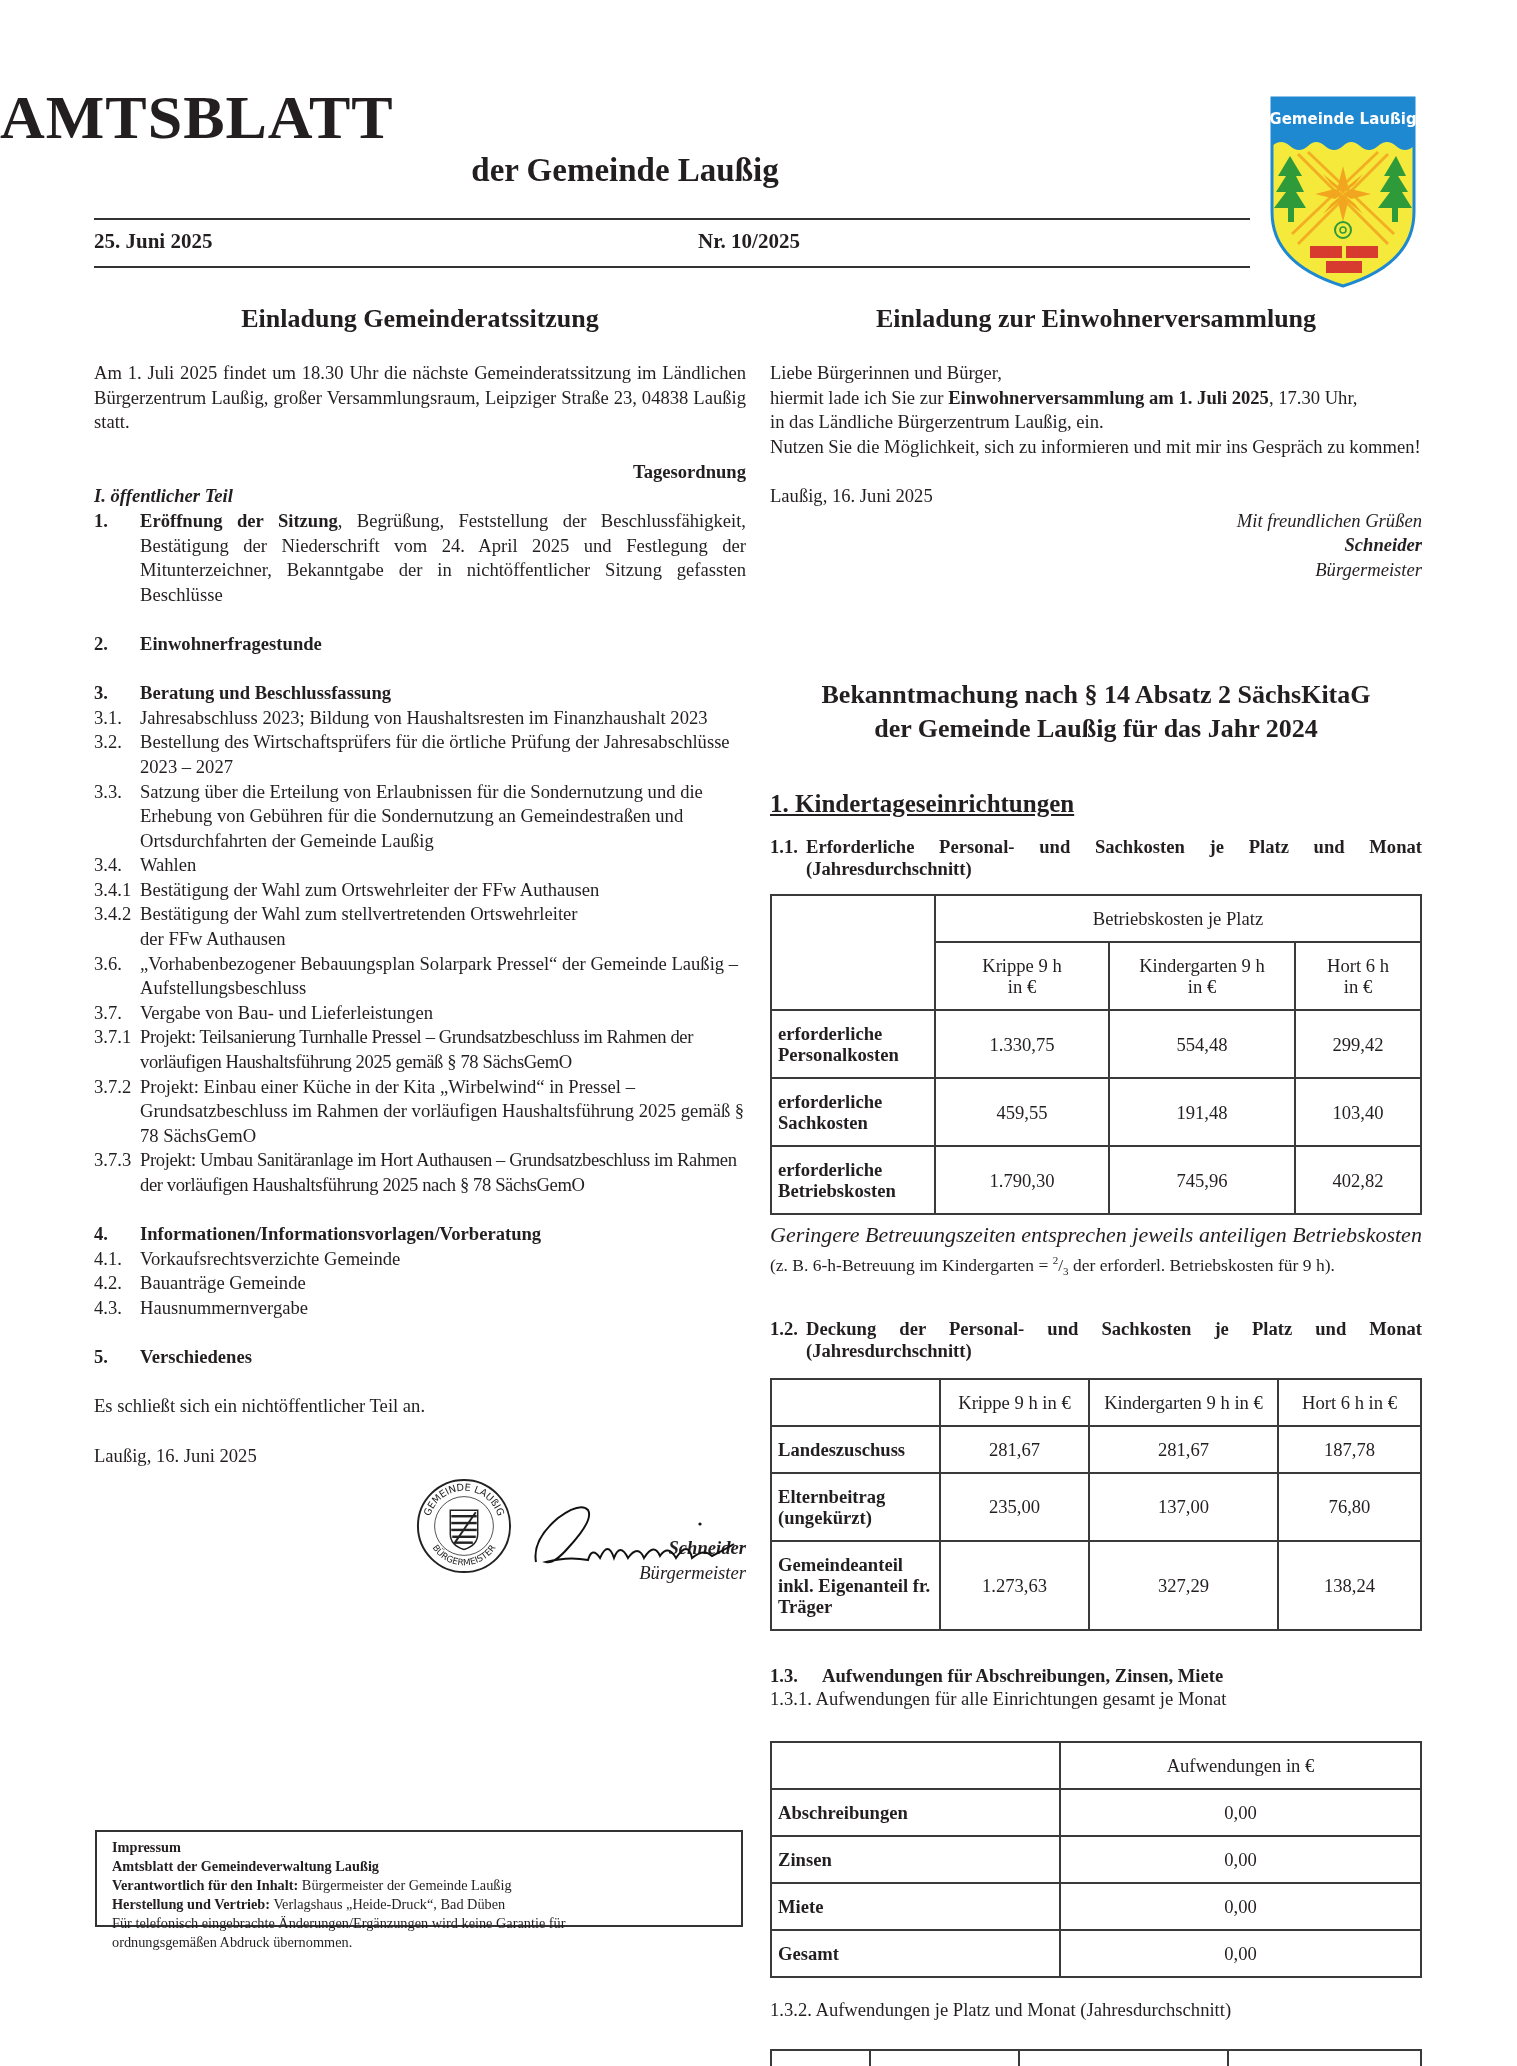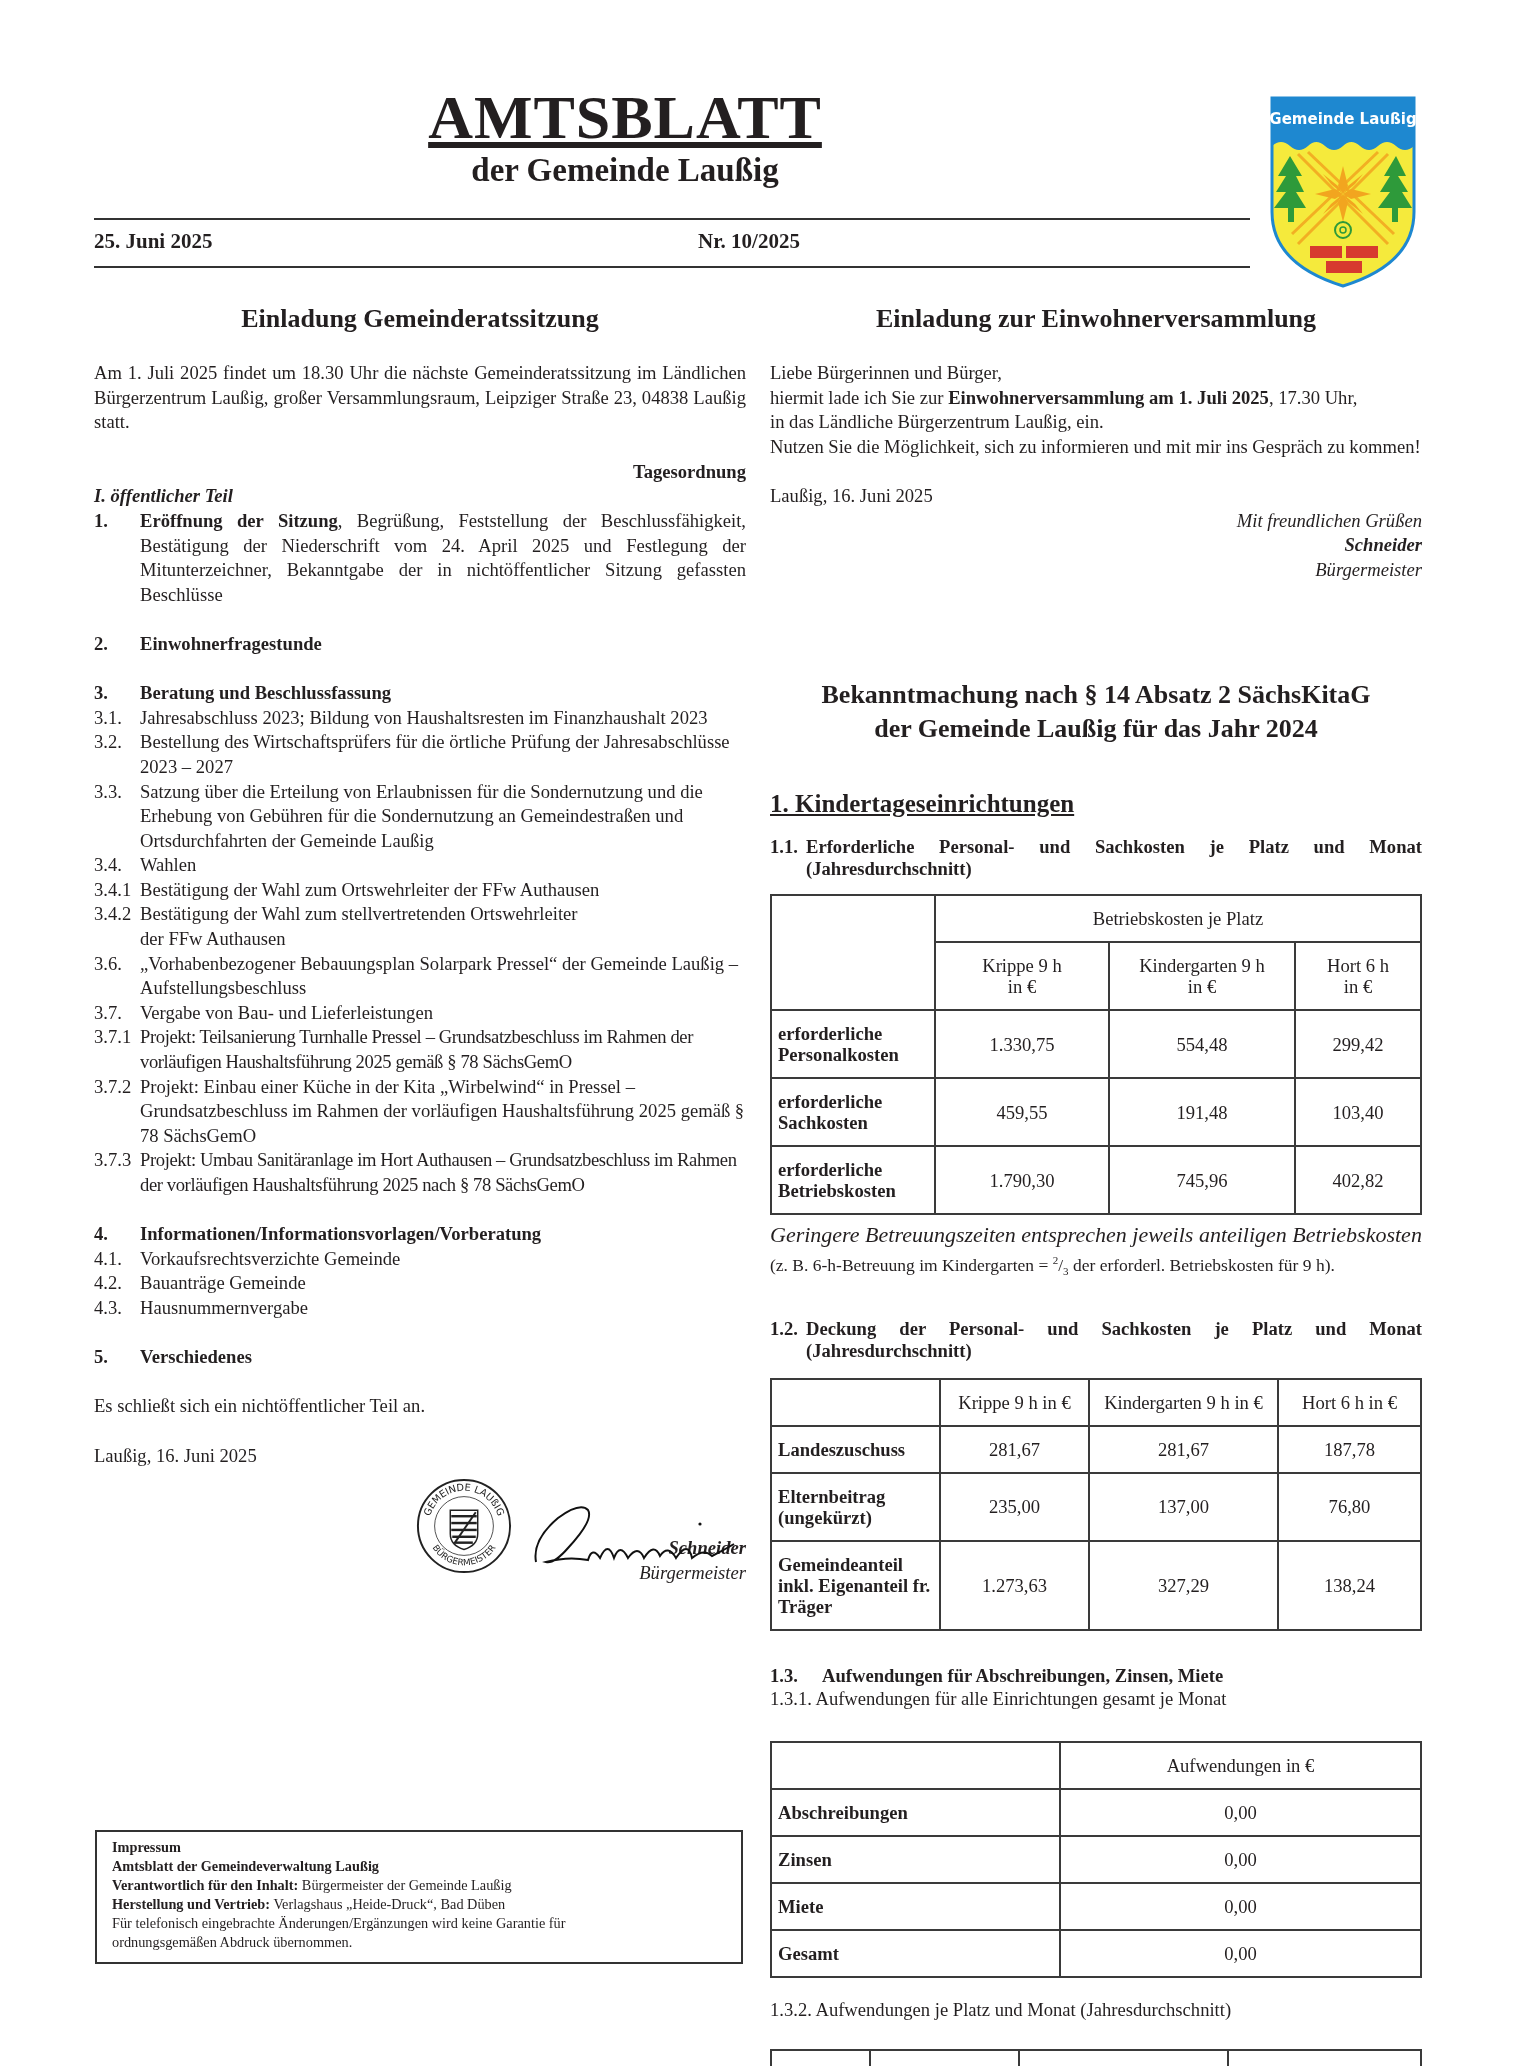--- a/index.html
+++ b/index.html
@@ -1,20 +1,20 @@
 <!DOCTYPE html>
 <html><head>
 <meta charset="utf-8">
 <style>
   html, body { margin:0; padding:0; background:#fff; }
   body { width:1517px; height:2066px; position:relative; overflow:hidden;
          font-family:"Liberation Serif", "DejaVu Serif", serif; color:#231f20; }
   .abs { position:absolute; }
-  .masthead-title { left:0; width:1250px; top:82px; text-align:center;
-        font-size:62px; font-weight:bold; letter-spacing:1px; line-height:70px;text-decoration:underline; }
+  .masthead-title { left:0; width:1250px; top:82px; 
+        font-size:62px; font-weight:bold; letter-spacing:1px; line-height:70px; }
   .masthead-sub { left:0; width:1250px; top:150px; text-align:center;
         font-size:33px; font-weight:bold; line-height:40px; }
   .rule { left:94px; width:1156px; height:0; border-top:2.5px solid #333; }
   .issue-date { left:94px; top:229px; font-size:21px; font-weight:bold; }
   .issue-nr { left:698px; top:229px; font-size:21px; font-weight:bold; }
   .crest { left:1268px; top:94px; width:150px; height:196px; }
 
   .col-left { left:94px; width:652px; top:300px; }
   .col-right { left:770px; width:652px; top:300px; }
   .h1 { font-size:26px; font-weight:bold; text-align:center; line-height:34px; margin:0; }
@@ -26,21 +26,21 @@
   .right { text-align:right; }
 
   .agenda-item { display:flex; font-size:18.6px; line-height:24.6px; }
   .agenda-num { width:46px; flex:none; }
   .agenda-text { flex:1; }
   .gap { height:24.6px; }
 
   .stamp { left:415px; top:1477px; width:98px; height:98px; }
   .signature { left:528px; top:1500px; width:216px; height:72px; }
 
-  .impressum { left:95px; top:1830px; width:648px; height:134px; border:2px solid #333;
+  .impressum { left:95px; top:1830px; width:648px; height:97px; border:2px solid #333;
       box-sizing:border-box; padding:6px 15px; font-size:14.3px; line-height:19px; }
 
   table.kt { border-collapse:collapse; width:652px; font-size:18.6px; }
   table.kt td, table.kt th { border:2px solid #3a3a3a; text-align:center; font-weight:normal;
       padding:12px 6px; line-height:21px; }
   table.kt td.rh { text-align:left; font-weight:bold; }
   .h2u { font-size:25px; font-weight:bold; text-decoration:underline; line-height:32px; }
   .h3 { font-size:18.6px; font-weight:bold; line-height:22px; display:flex; }
   .h3 .n { width:36px; flex:none; }
   sup.frac { font-size:11px; }

